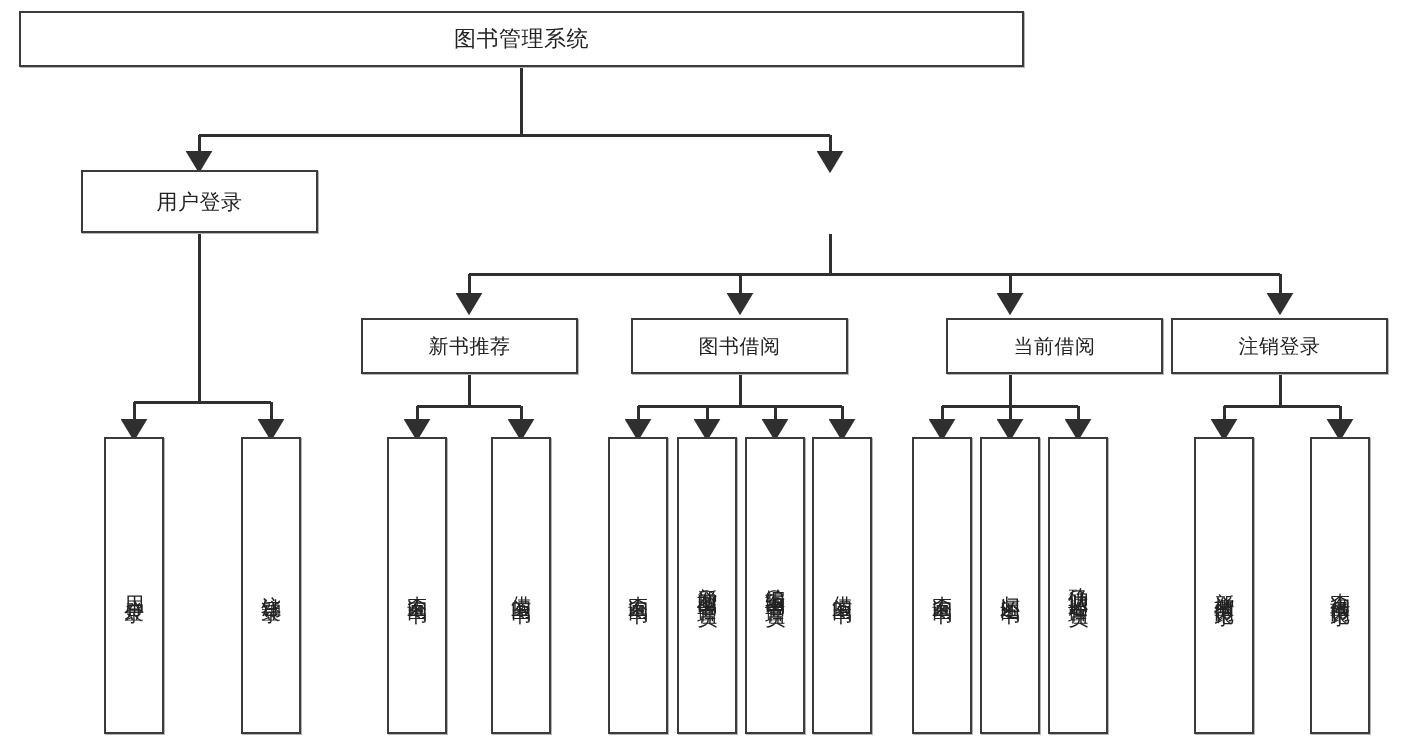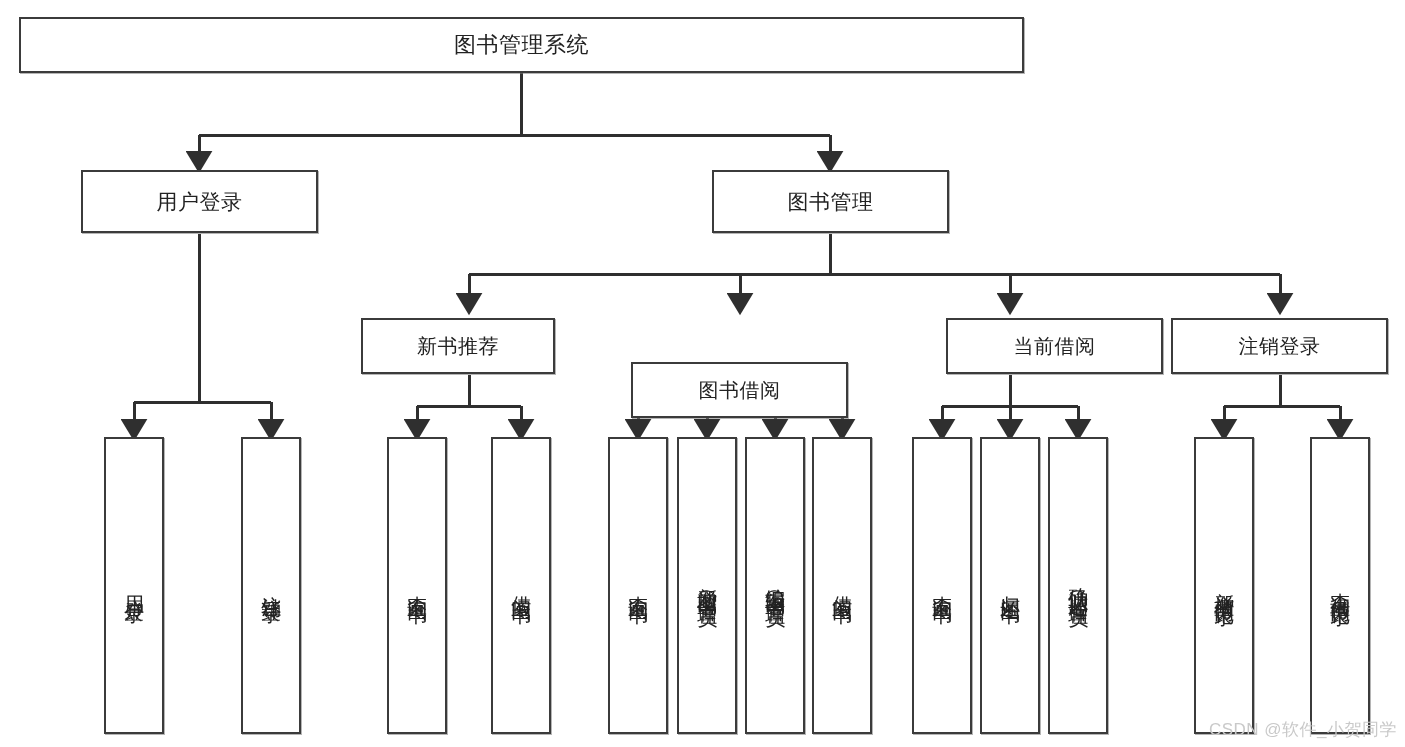--- a/index.html
+++ b/index.html
@@ -107,35 +107,32 @@
       <path d="M1010,406 L1010,426" marker-end="url(#arrow)"></path>
       <path d="M1078,406 L1078,426" marker-end="url(#arrow)"></path>
 
       <path d="M1280,375 L1280,406"></path>
       <path d="M1224,406 L1340,406"></path>
       <path d="M1224,406 L1224,426" marker-end="url(#arrow)"></path>
       <path d="M1340,406 L1340,426" marker-end="url(#arrow)"></path>
     </g>
   </svg>
 
-  <div class="node root" style="left:19px;top:17px;width:1005px;height:56px;">
+  <div class="node root" style="left:19px;top:11px;width:1005px;height:56px;">
     <span class="lbl">图书管理系统</span>
   </div>
 
   <div class="node lvl2" style="left:81px;top:170px;width:237px;height:63px;">
     <span class="lbl">用户登录</span>
   </div>
-  <div class="node lvl2" style="left:712px;top:170px;width:237px;height:63px;">
-    <span class="lbl">图书管理</span>
-  </div>
 
-  <div class="node lvl3" style="left:361px;top:318px;width:194px;height:56px;">
+  <div class="node lvl3" style="left:361px;top:318px;width:217px;height:56px;">
     <span class="lbl">新书推荐</span>
   </div>
-  <div class="node lvl3" style="left:631px;top:318px;width:217px;height:56px;margin-top:44px;">
+  <div class="node lvl3" style="left:631px;top:318px;width:217px;height:56px;">
     <span class="lbl">图书借阅</span>
   </div>
   <div class="node lvl3" style="left:946px;top:318px;width:217px;height:56px;">
     <span class="lbl">当前借阅</span>
   </div>
   <div class="node lvl3" style="left:1171px;top:318px;width:217px;height:56px;">
     <span class="lbl">注销登录</span>
   </div>
 
   <div class="node leaf" style="left:104px;top:437px;width:60px;height:297px;">
@@ -175,14 +172,13 @@
     <span class="lbl">确认归还（管理员）</span>
   </div>
 
   <div class="node leaf" style="left:1194px;top:437px;width:60px;height:297px;">
     <span class="lbl">新增借阅记录</span>
   </div>
   <div class="node leaf" style="left:1310px;top:437px;width:60px;height:297px;">
     <span class="lbl">查询借阅记录</span>
   </div>
 
-  <div id="watermark">CSDN @软件_小贺同学</div>
 </div>
 
 </body></html>

